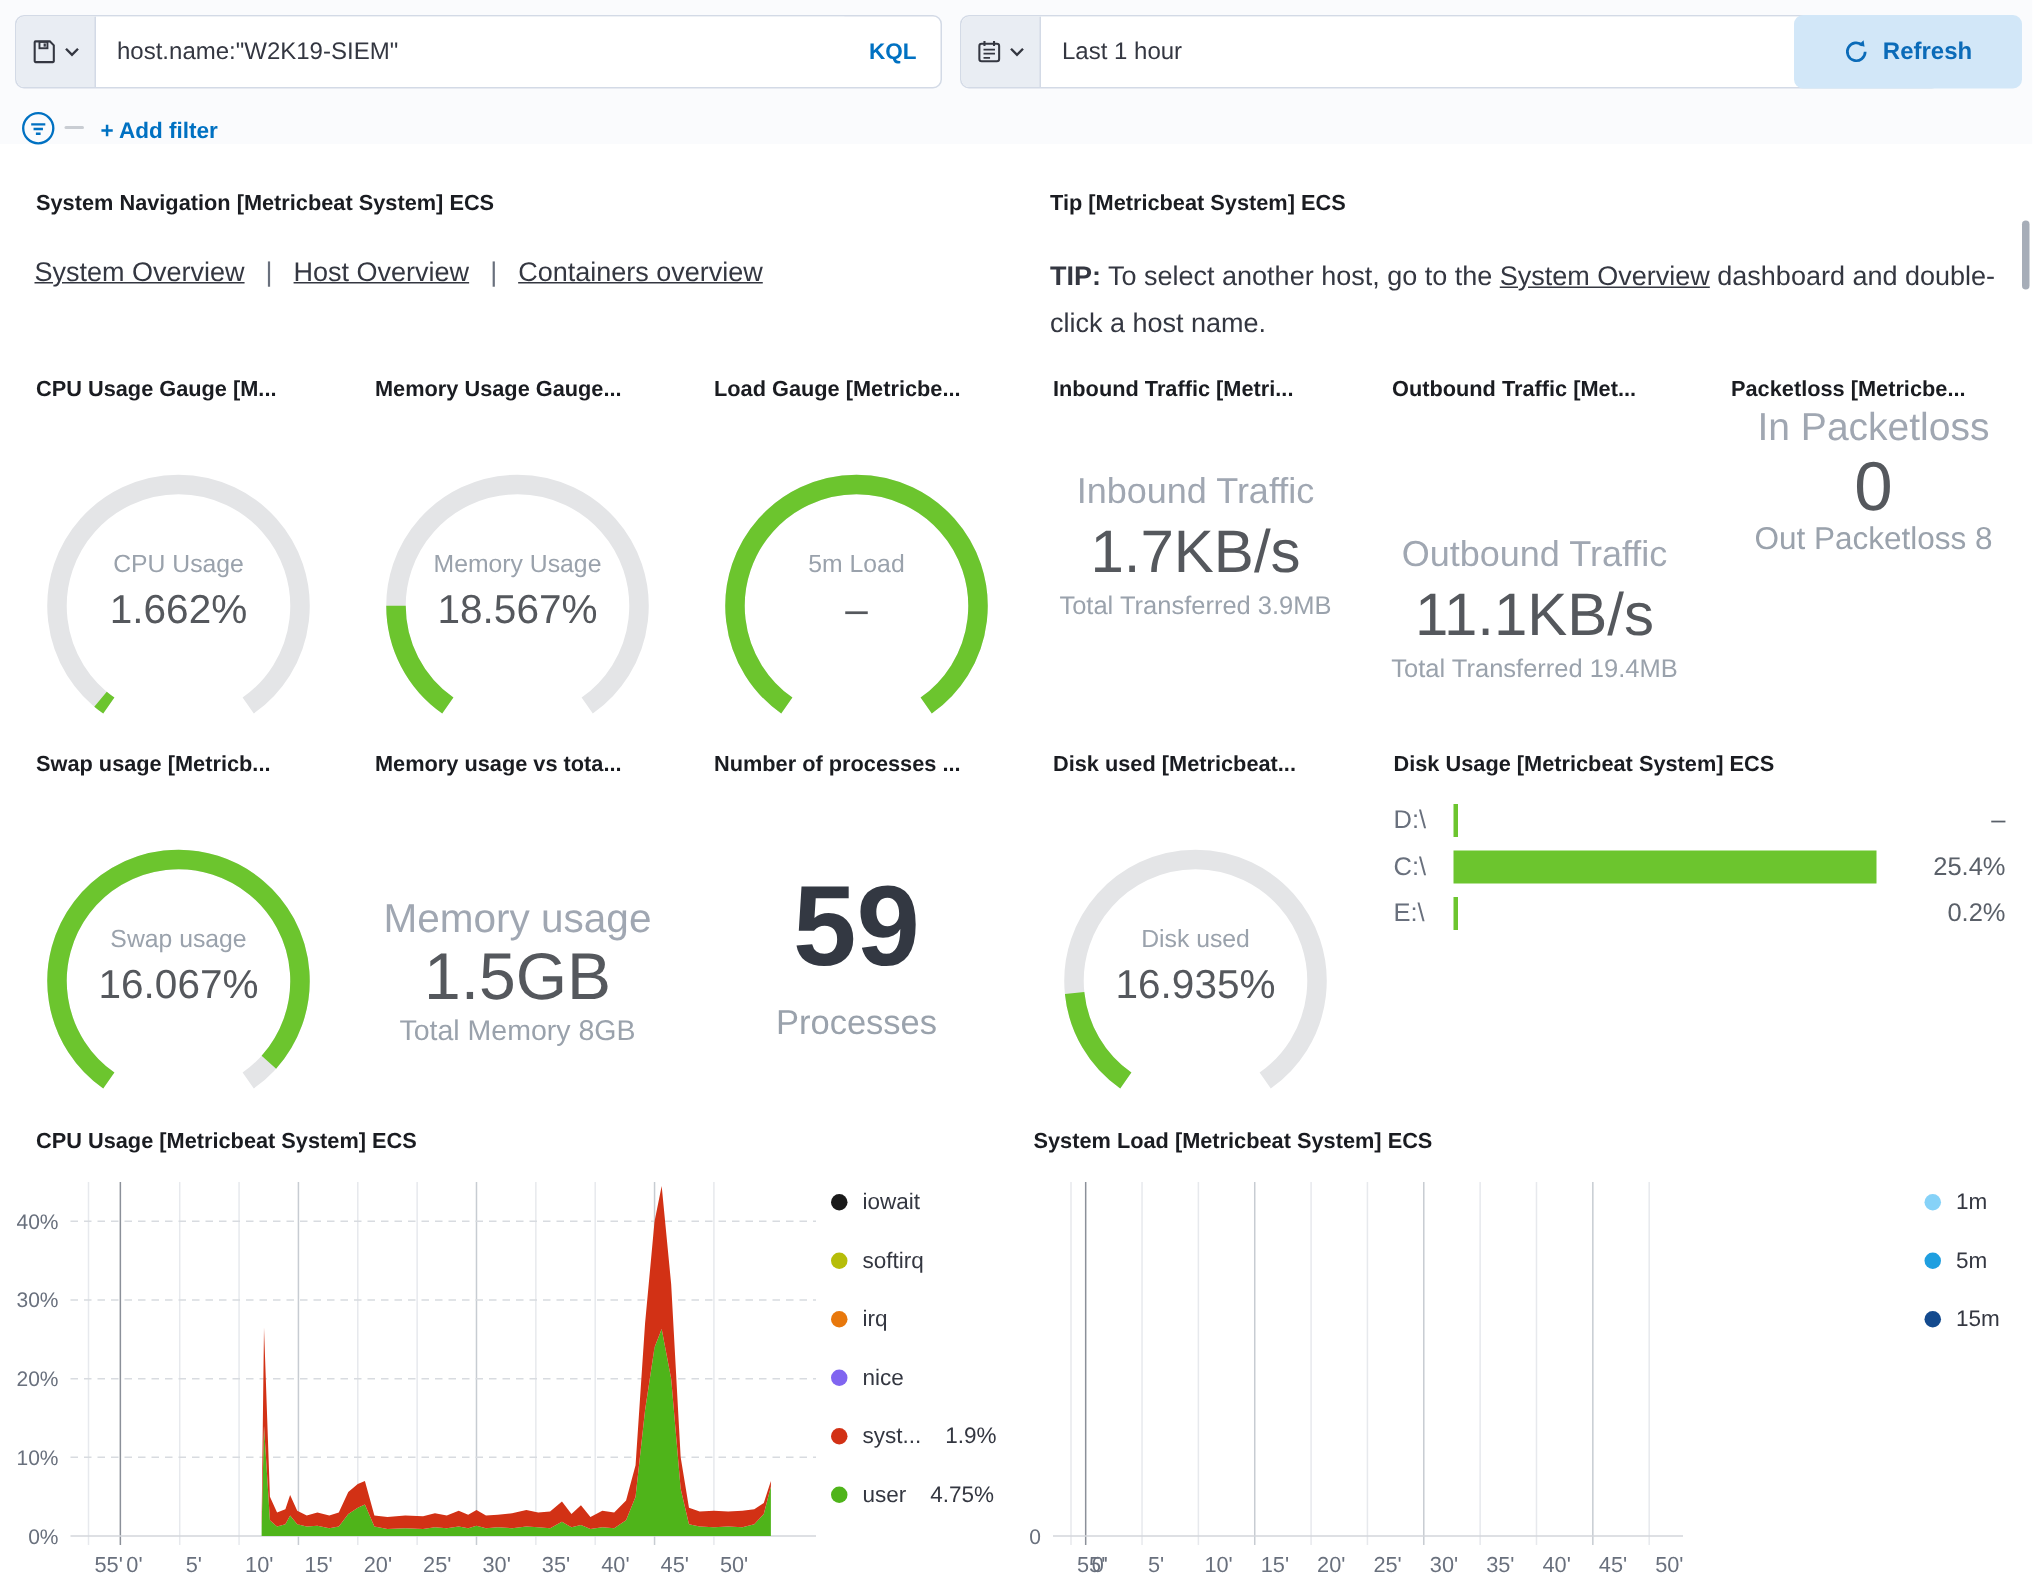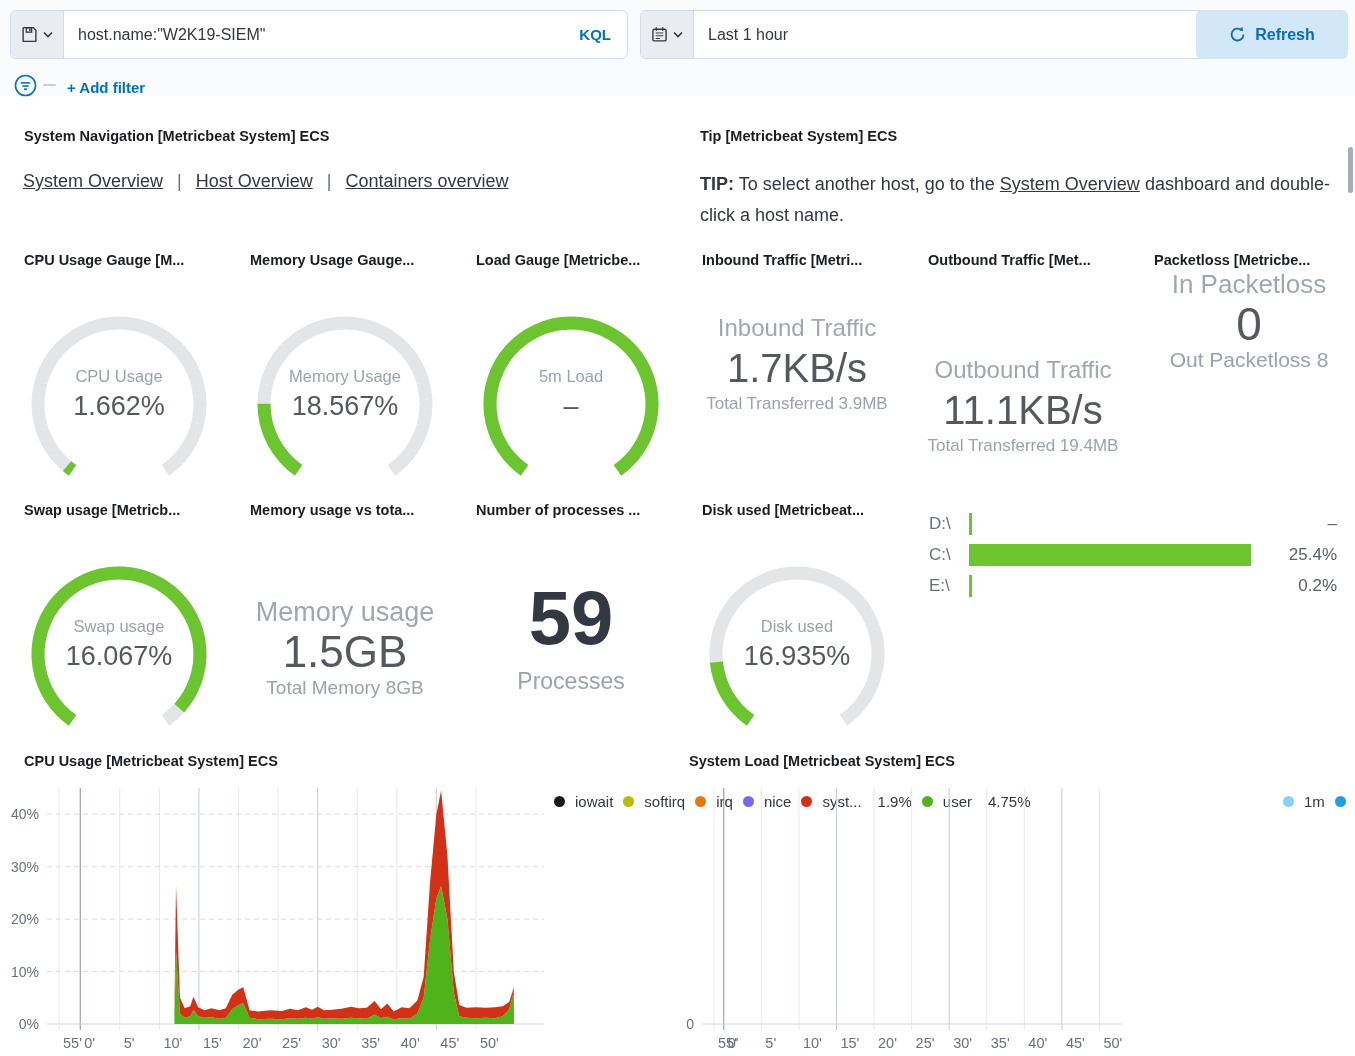--- a/index.html
+++ b/index.html
@@ -40,21 +40,21 @@
   .m-sub{font-size:17px;color:#9aa2ac;line-height:24px}
   .proc-value{font-size:76px;font-weight:700;color:#333842;line-height:84px}
   .proc-label{font-size:23px;color:#9aa2ac;margin-top:8px}
   
   .disk-row{display:flex;align-items:center;height:31px}
   .disk-label{width:28px;font-size:17px;color:#69707d}
   .disk-bar{flex:1;margin:0 12px;height:22px;position:relative}
   .disk-fill{height:100%;background:#6cc52e;min-width:3px}
   .disk-value{width:62px;text-align:right;font-size:17px;color:#5a6069}
   
-  .legend{display:flex;gap:10px}
+  .legend{display:flex;flex-direction:column;gap:22px}
   .li{display:flex;align-items:center;font-size:15px;color:#343741;cursor:pointer}
   .dot{width:11px;height:11px;border-radius:50%;margin-right:10px;flex:0 0 auto}
   .lv{margin-left:16px}
   
   #scroll-thumb{right:2px;top:147px;width:5px;height:46px;background:#a6adb8;border-radius:3px}
   svg{display:block}
 </style>
 </head>
 <body>
 
@@ -235,20 +235,21 @@
         <path d="M 53.54030865556524 162.35131558740832 A 81 81 0 0 1 19.40049883314066 104.04489972923476" stroke="#6cc52e" stroke-width="13" fill="none"></path>
       </svg>
     <div class="gauge-text">
         <span class="g-label">Disk used</span>
         <span class="g-value">16.935%</span>
       </div>
   </div>
 </div>
 
 <div class="abs" style="left:916px;top:495px;width:439px;height:238px">
+  <div class="panel-title" style="padding:7px 0 0 13px">Disk Usage [Metricbeat System] ECS</div>
   <div style="margin:13px 18px 0 13px">
     <div class="disk-row">
       <span class="disk-label">D:\</span>
       <div class="disk-bar">
           <div class="disk-fill" style="width: 0.8%;"></div>
         </div>
       <span class="disk-value">–</span>
     </div>
     <div class="disk-row">
       <span class="disk-label">C:\</span>

